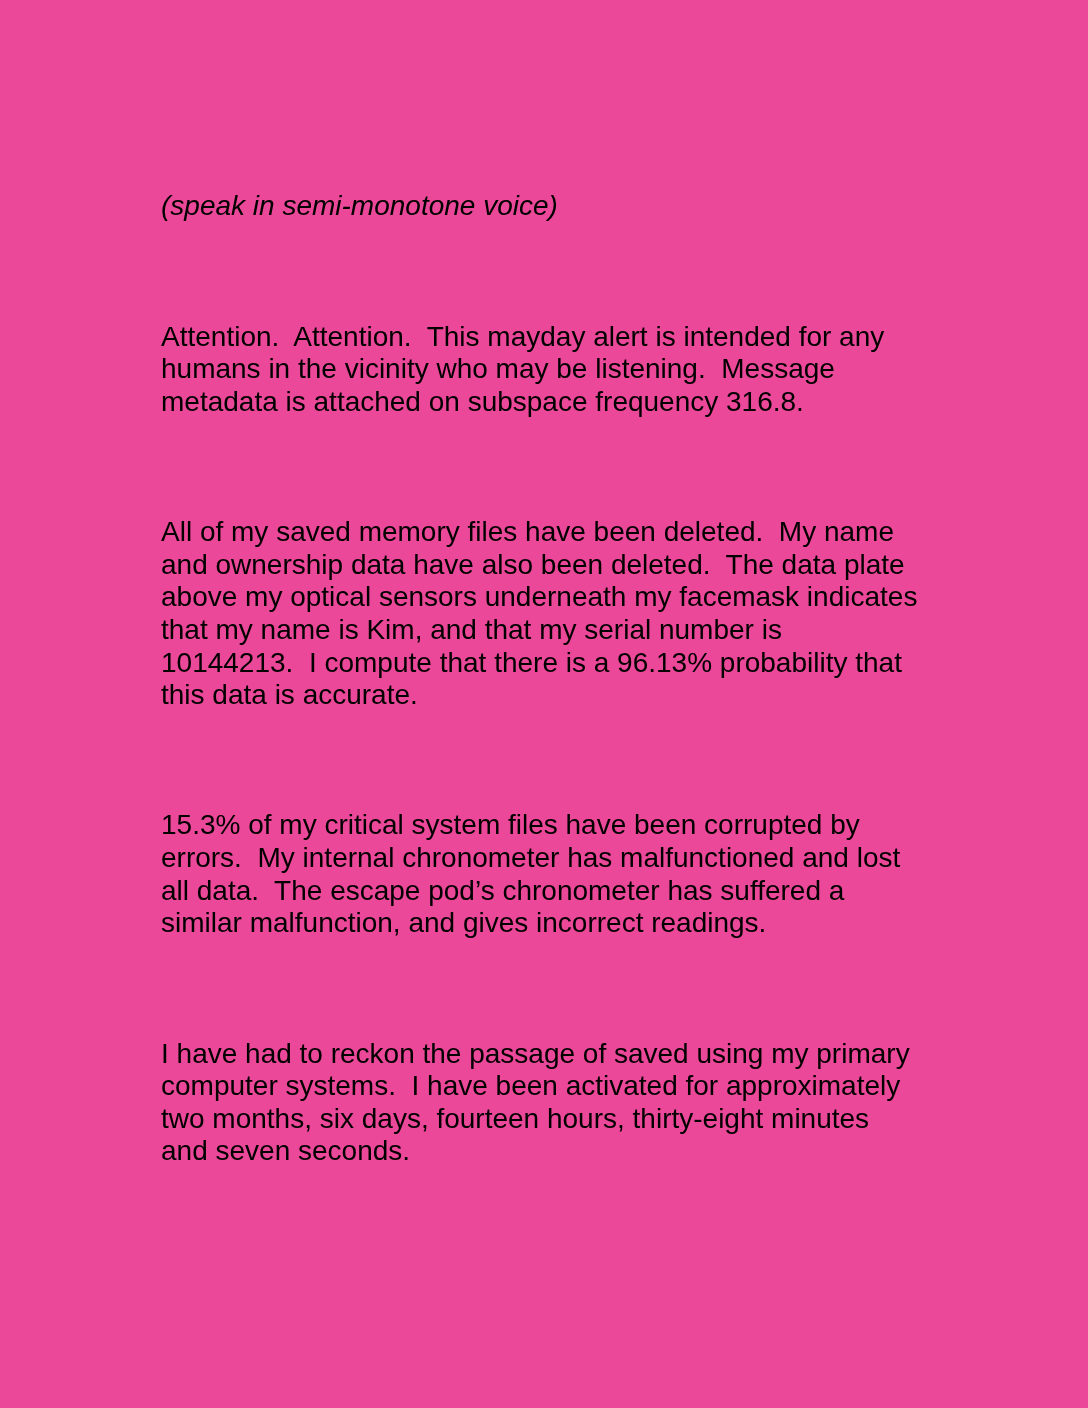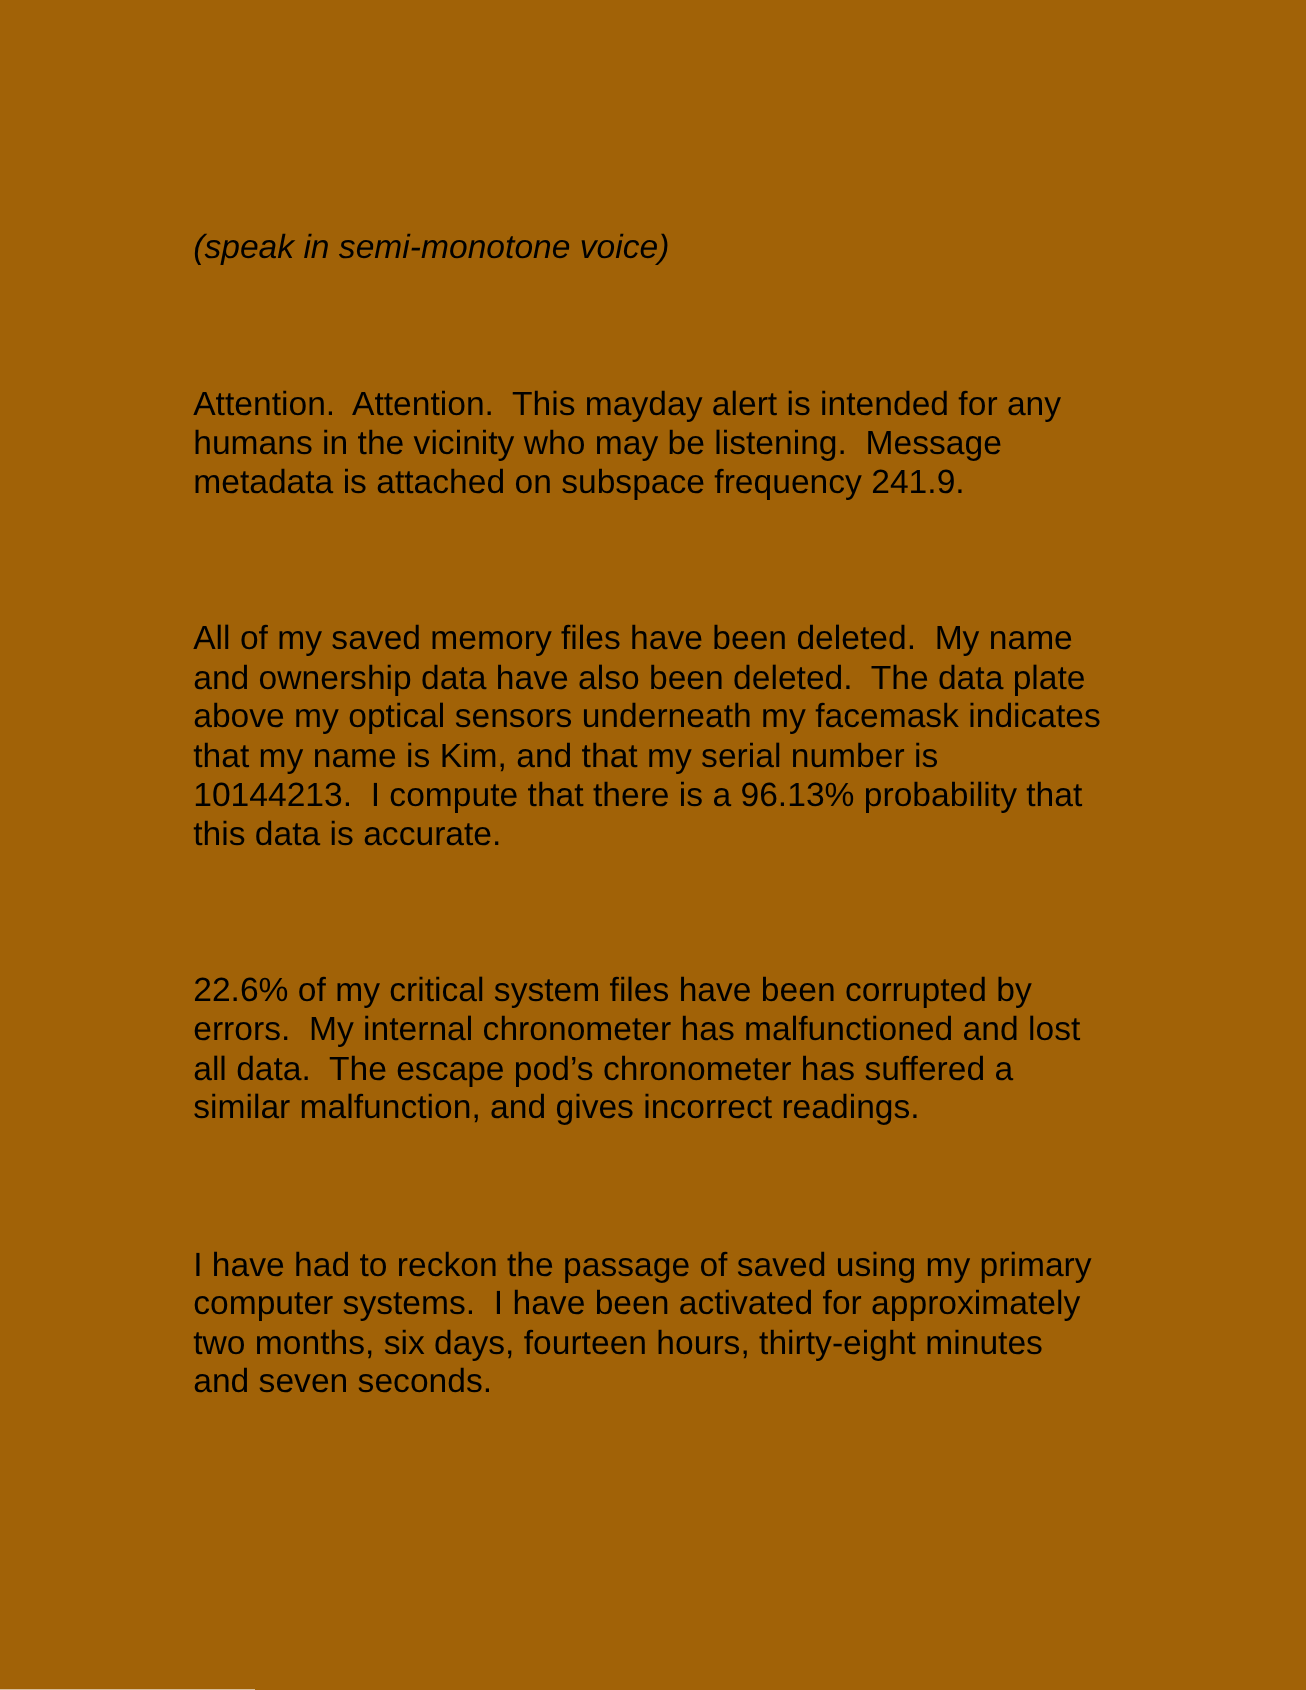--- a/index.html
+++ b/index.html
@@ -4,21 +4,21 @@
 <style>
   html, body {
     margin: 0;
     padding: 0;
     background: #ffffff;
   }
   .page {
     position: relative;
     width: 1088px;
     height: 1408px;
-    background: #a16207;
+    background: #ec4899;
     overflow: hidden;
   }
   .content {
     position: absolute;
     left: 161px;
     top: 125px;
     width: 840px;
     color: #000000;
     font-family: "Liberation Sans", "DejaVu Sans", sans-serif;
     font-size: 28px;
@@ -34,28 +34,28 @@
   }
 </style>
 </head>
 <body>
 
 <div class="page">
   <div class="content">
     <div class="stage-direction">(speak in semi-monotone voice)</div>
     <div class="paragraph">Attention.  Attention.  This mayday alert is intended for any
 humans in the vicinity who may be listening.  Message
-metadata is attached on subspace frequency 241.9.</div>
+metadata is attached on subspace frequency 316.8.</div>
     <div class="paragraph">All of my saved memory files have been deleted.  My name
 and ownership data have also been deleted.  The data plate
 above my optical sensors underneath my facemask indicates
 that my name is Kim, and that my serial number is
 10144213.  I compute that there is a 96.13% probability that
 this data is accurate.</div>
-    <div class="paragraph">22.6% of my critical system files have been corrupted by
+    <div class="paragraph">15.3% of my critical system files have been corrupted by
 errors.  My internal chronometer has malfunctioned and lost
 all data.  The escape pod’s chronometer has suffered a
 similar malfunction, and gives incorrect readings.</div>
     <div class="paragraph">I have had to reckon the passage of saved using my primary
 computer systems.  I have been activated for approximately
 two months, six days, fourteen hours, thirty-eight minutes
 and seven seconds.</div>
     
   </div>
 </div>

